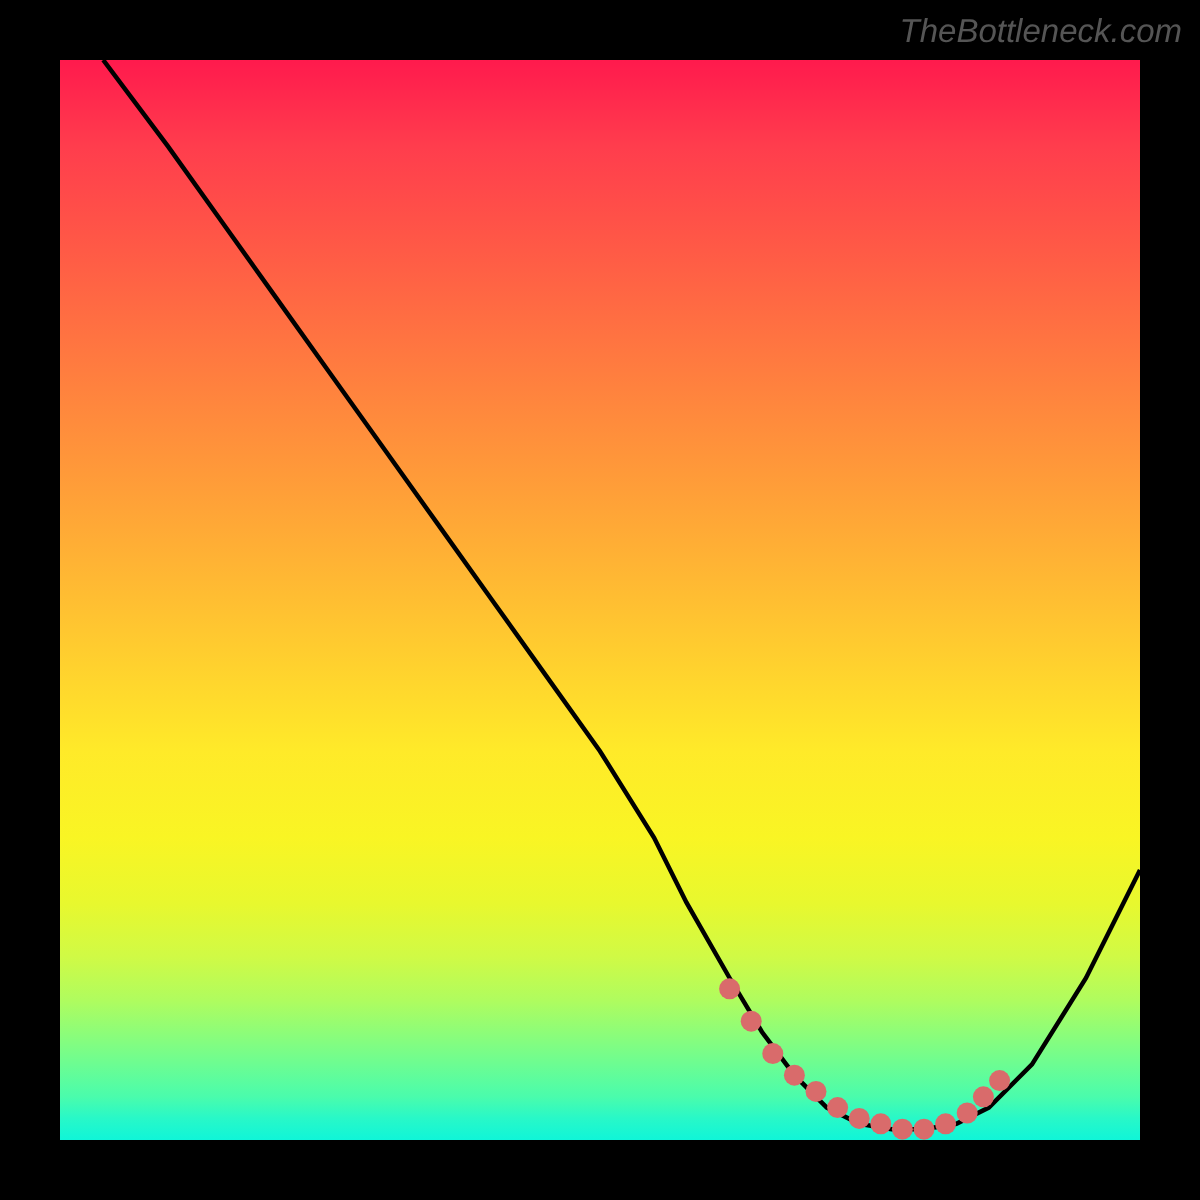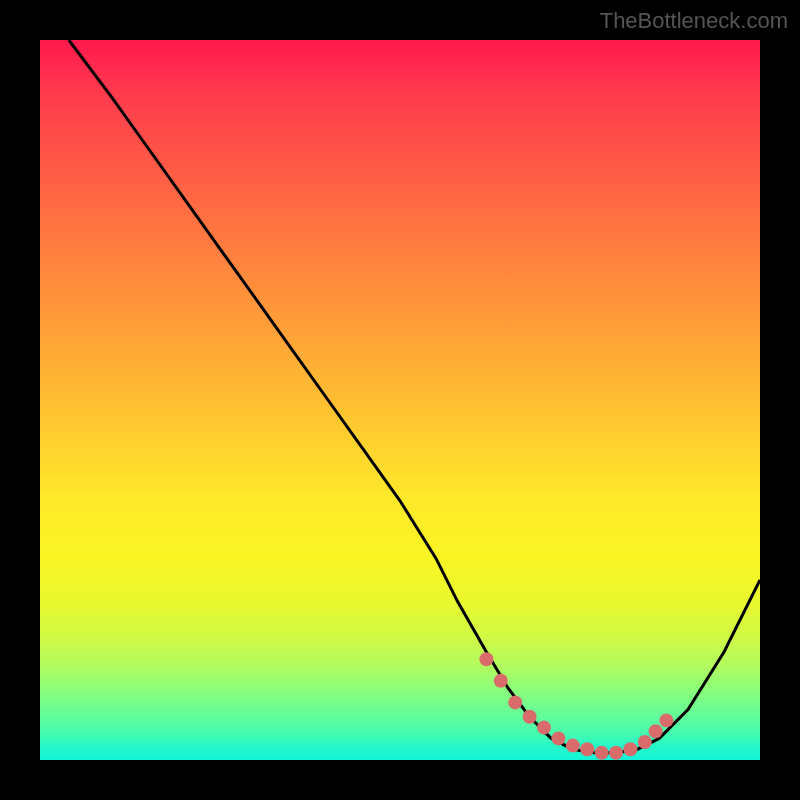--- a/index.html
+++ b/index.html
@@ -15,20 +15,21 @@
       font-family: Arial, sans-serif;
     }
     .watermark {
       position: absolute;
       top: 8px;
       right: 12px;
       color: #555;
       font-size: 22px;
       font-weight: normal;
       z-index: 10;
+      font-style: italic;
     }
     .chart-area {
       position: absolute;
       left: 40px;
       top: 40px;
       width: 720px;
       height: 720px;
       background: linear-gradient(to bottom,
         #ff1a4d 0%,
         #ff3d4d 8%,

